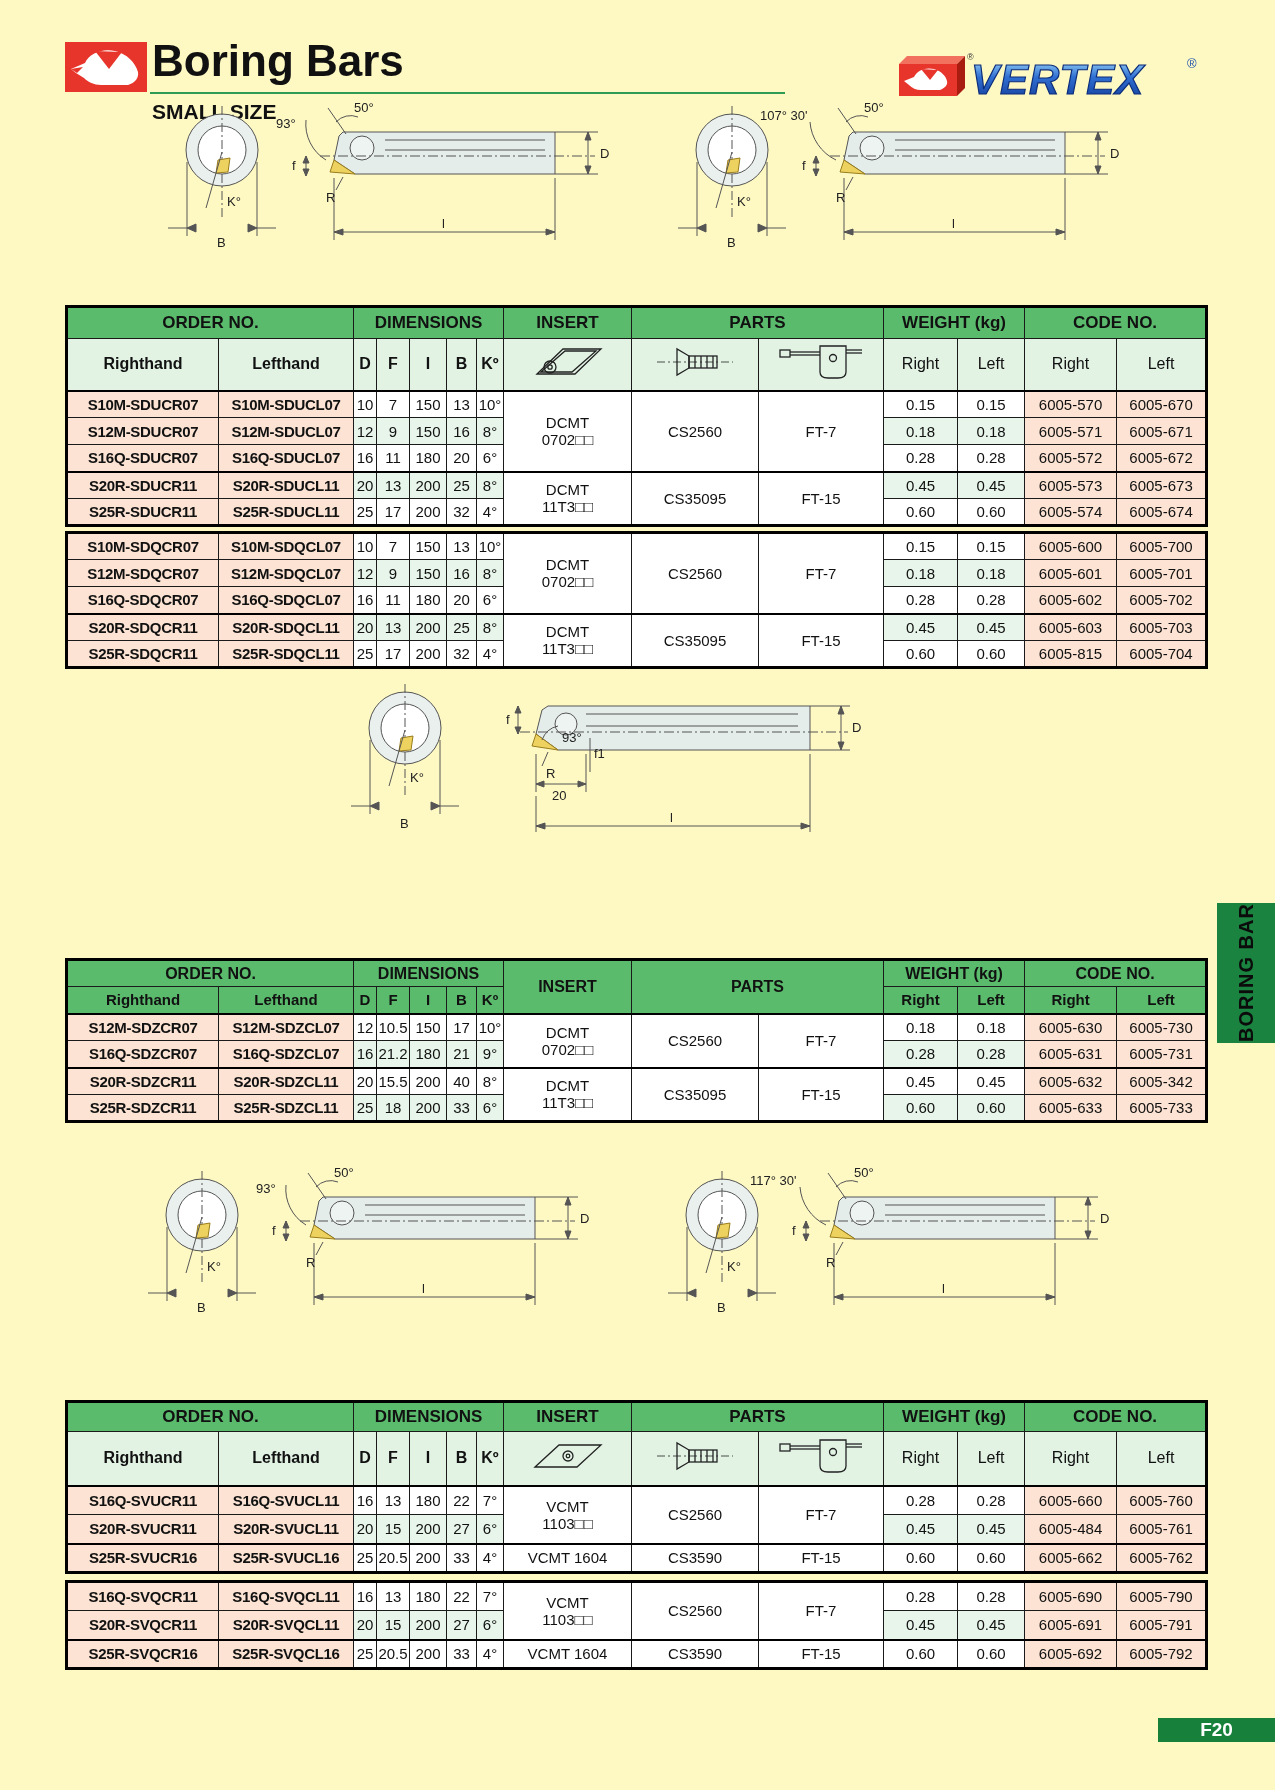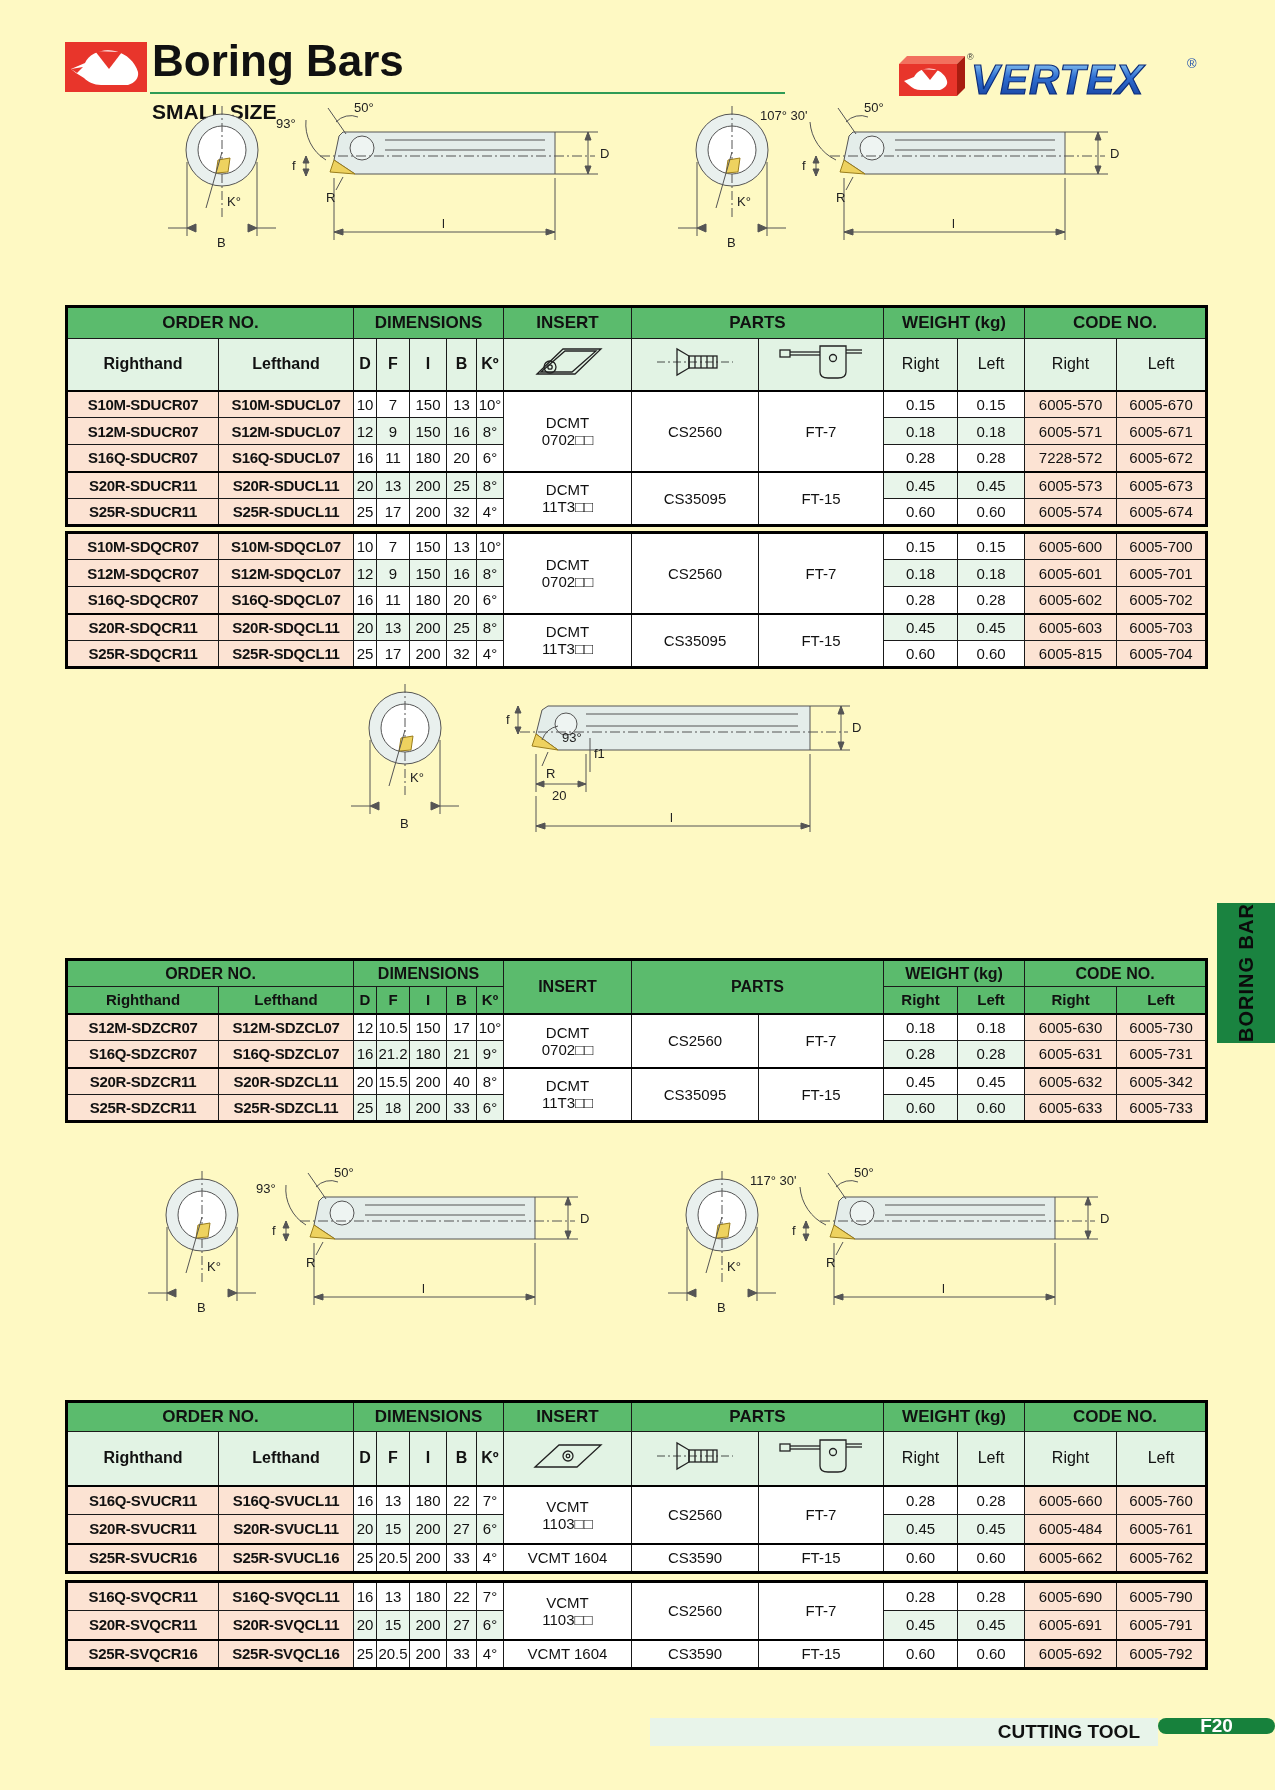--- a/index.html
+++ b/index.html
@@ -39,22 +39,22 @@
 
   
   .side-tab{position:absolute;left:1217px;top:903px;width:58px;height:140px;background:#1a8340;
             writing-mode:vertical-rl;transform:rotate(180deg);display:flex;align-items:center;
             justify-content:center;font-weight:bold;font-size:20px;color:#0b0b0b;letter-spacing:1px;}
 
   
   .footer-bar{position:absolute;left:650px;top:1718px;width:508px;height:28px;background:#e8f4ea;
               display:flex;align-items:center;justify-content:flex-end;}
   .footer-bar .lbl{font-weight:bold;font-size:19px;padding-right:18px;}
-  .footer-page{position:absolute;left:1158px;top:1718px;width:117px;height:16px;background:#17813c;
-               color:#fff;font-size:19px;font-weight:bold;display:flex;align-items:center;justify-content:center;border-radius:10px;}
+  .footer-page{position:absolute;left:1158px;top:1718px;width:117px;height:24px;background:#17813c;
+               color:#fff;font-size:19px;font-weight:bold;display:flex;align-items:center;justify-content:center;}
 </style>
 </head>
 <body>
 
 <div class="page">
 
   <div class="eagle-box">
     <svg width="82" height="50" viewBox="0 0 82 50">
       <rect x="0" y="0" width="82" height="50" fill="#e8352b"></rect>
       <path d="M6,27 L20,21 C24,11 38,6 50,9 C62,12 70,20 73,30 C74,36 70,41 63,43 L36,43 C29,43 23,40 19,36 L11,31 Z" fill="#ffffff"></path>
@@ -291,21 +291,21 @@
     <tr style="height:27px">
       <td class="peach on">S16Q-SDUCR07</td>
           <td class="peach on">S16Q-SDUCL07</td>
       <td>16</td>
           <td>11</td>
           <td>180</td>
           <td>20</td>
           <td>6°</td>
       <td>0.28</td>
           <td>0.28</td>
-      <td class="peach code">7228-572</td>
+      <td class="peach code">6005-572</td>
           <td class="peach code">6005-672</td>
     </tr>
     <tr class="gb" style="height:27px">
       <td class="peach on">S20R-SDUCR11</td>
           <td class="peach on">S20R-SDUCL11</td>
       <td class="tint">20</td>
           <td class="tint">13</td>
           <td class="tint">200</td>
           <td class="tint">25</td>
           <td class="tint">8°</td>
@@ -875,18 +875,15 @@
       <td>CS3590</td>
       <td>FT-15</td>
       <td>0.60</td>
           <td>0.60</td>
       <td class="peach code">6005-692</td>
           <td class="peach code">6005-792</td>
     </tr>
   </tbody>
     </table>
 
-  <div class="footer-bar">
-    <span class="lbl">CUTTING TOOL</span>
-  </div>
   <div class="footer-page">F20</div>
 
 </div>
 
 </body></html>

